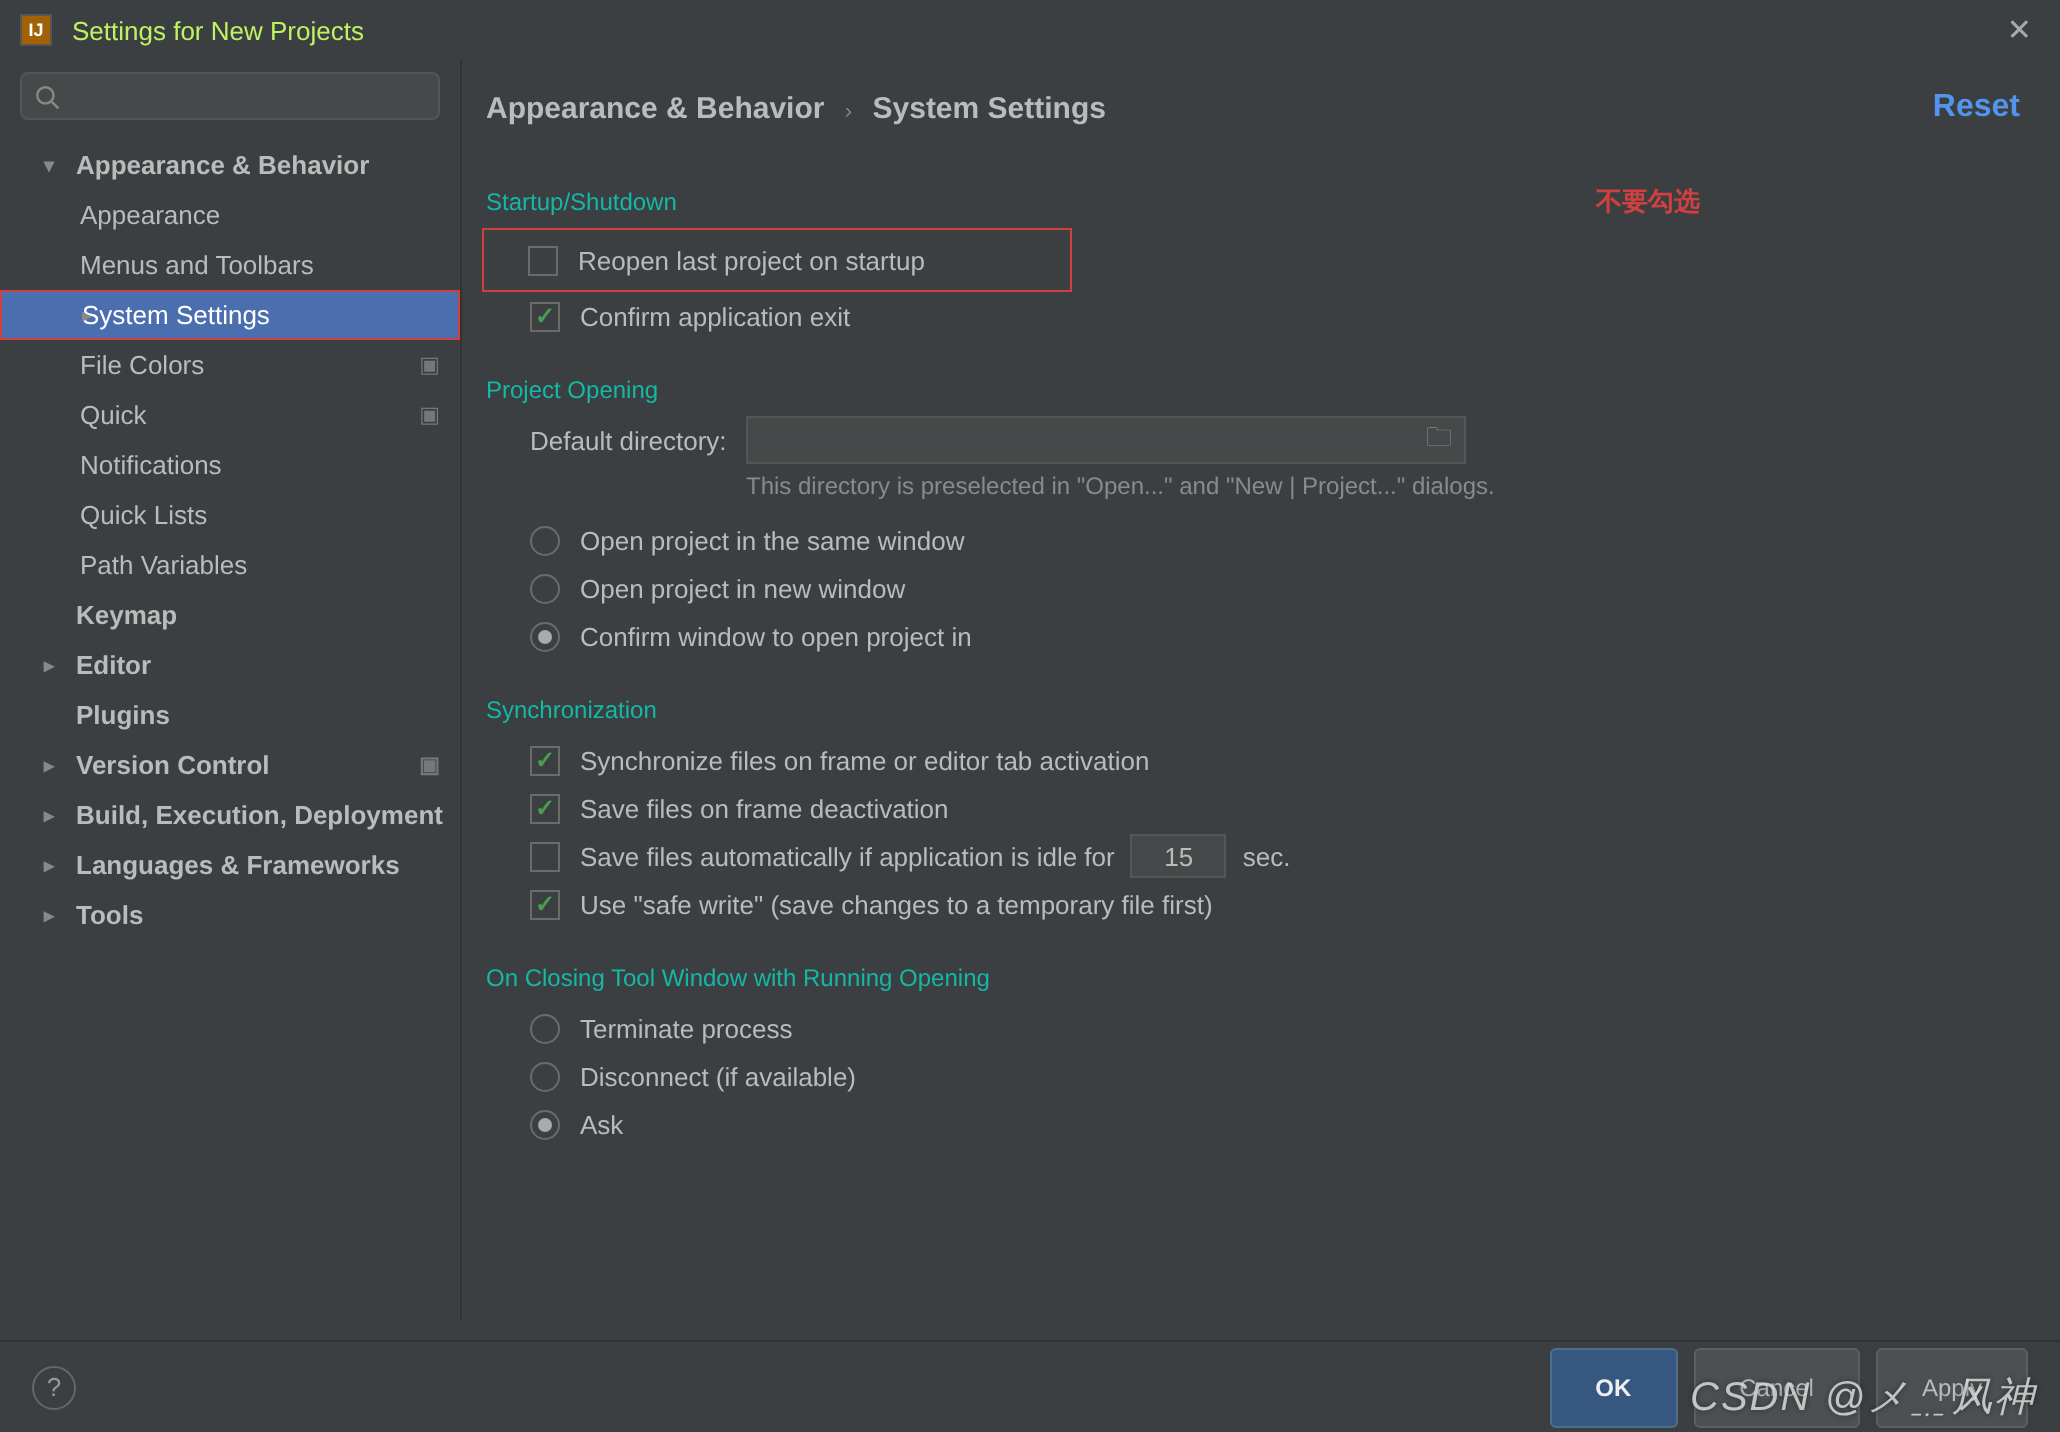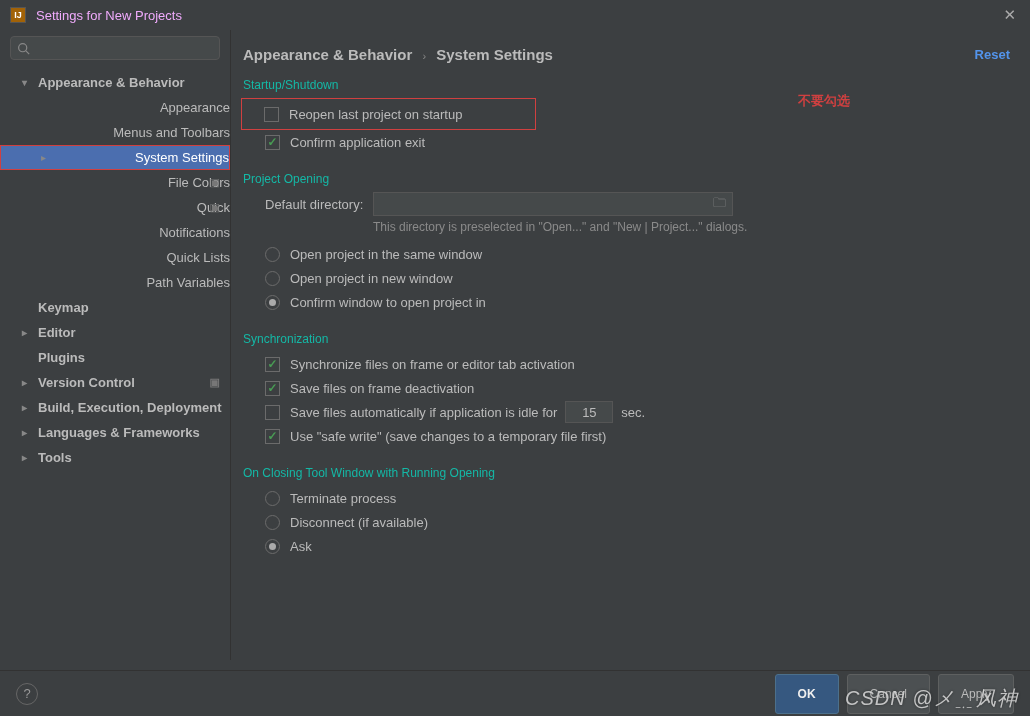--- a/index.html
+++ b/index.html
@@ -1,46 +1,46 @@
 <!DOCTYPE html>
 <html><head>
 <meta charset="utf-8">
 <style>
   * { box-sizing: border-box; margin: 0; padding: 0; font-family: "Segoe UI", Arial, sans-serif; }
   body { width: 1030px; height: 716px; background: #3c3f41; color: #bbbbbb; font-size: 13px; overflow: hidden; position: relative; }
   
   
   .titlebar { height: 30px; display: flex; align-items: center; padding: 0 10px; background: #3c3f41; }
   .titlebar .logo { width: 16px; height: 16px; background: #a16207; border: 1px solid #555; display: inline-flex; align-items: center; justify-content: center; font-size: 9px; color: #fff; font-weight: bold; margin-right: 10px; }
-  .titlebar .title { color: #f0abfc; font-size: 13px; flex: 1; }
+  .titlebar .title { color: #bef264; font-size: 13px; flex: 1; }
   .titlebar .close { color: #aaa; font-size: 15px; cursor: pointer; padding: 0 4px; }
   
   
   .body { display: flex; height: 630px; }
   .sidebar { width: 231px; background: #3c3f41; border-right: 1px solid #323232; display: flex; flex-direction: column; }
   .search { margin: 6px 10px; height: 24px; background: #45494a; border: 1px solid #555; border-radius: 4px; display: flex; align-items: center; padding: 0 6px; color: #777; font-size: 12px; }
   .search svg { width: 13px; height: 13px; margin-right: 4px; }
   
   .tree { flex: 1; padding-top: 4px; }
   .tree-item { display: flex; align-items: center; height: 25px; padding-left: 20px; cursor: pointer; position: relative; color: #bbbbbb; }
   .tree-item.level1 { padding-left: 38px; font-weight: bold; }
-  .tree-item.level2 { padding-left: 56px; justify-content: flex-end; }
+  .tree-item.level2 { padding-left: 40px; }
   .tree-item .arrow { position: absolute; left: 22px; color: #888; font-size: 10px; }
   .tree-item.level2 .arrow { left: 40px; }
   .tree-item.selected { background: #4b6eaf; color: #fff; }
   .tree-item .gear { position: absolute; right: 10px; color: #777; font-size: 11px; }
   .red-box { border: 1px solid #d04040; }
   
   
   .main { flex: 1; padding: 10px 20px 0 12px; overflow: hidden; position: relative; }
-  .breadcrumb { display: flex; align-items: center; justify-content: space-between; height: 28px; margin-bottom: 10px; }
+  .breadcrumb { display: flex; align-items: center; justify-content: space-between; height: 28px; margin-bottom: 26px; }
   .breadcrumb .path { font-size: 15px; color: #bbbbbb; }
   .breadcrumb .path b { font-weight: bold; }
   .breadcrumb .sep { margin: 0 6px; color: #888; font-size: 11px; }
-  .reset { color: #5394ec; font-weight: bold; cursor: pointer; font-size: 13px; }
+  .reset { color: #5394ec; font-weight: bold; cursor: pointer; font-size: 16px; }
   
   .section-label { font-size: 12px; color: #14b8a6; margin: 8px 0 6px 0; }
   .form-row { display: flex; align-items: center; min-height: 24px; padding: 1px 0 1px 22px; }
   .checkbox, .radio { width: 15px; height: 15px; border: 1px solid #6b6b6b; margin-right: 10px; display: inline-flex; align-items: center; justify-content: center; flex-shrink: 0; }
   .radio { border-radius: 50%; }
   .radio.checked::after { content: ""; width: 7px; height: 7px; border-radius: 50%; background: #aaa; }
   .checkbox.checked { color: #499c54; font-size: 12px; line-height: 1; }
   .checkbox.checked::after { content: "✓"; font-weight: bold; }
   .row-label { color: #bbbbbb; }
   

